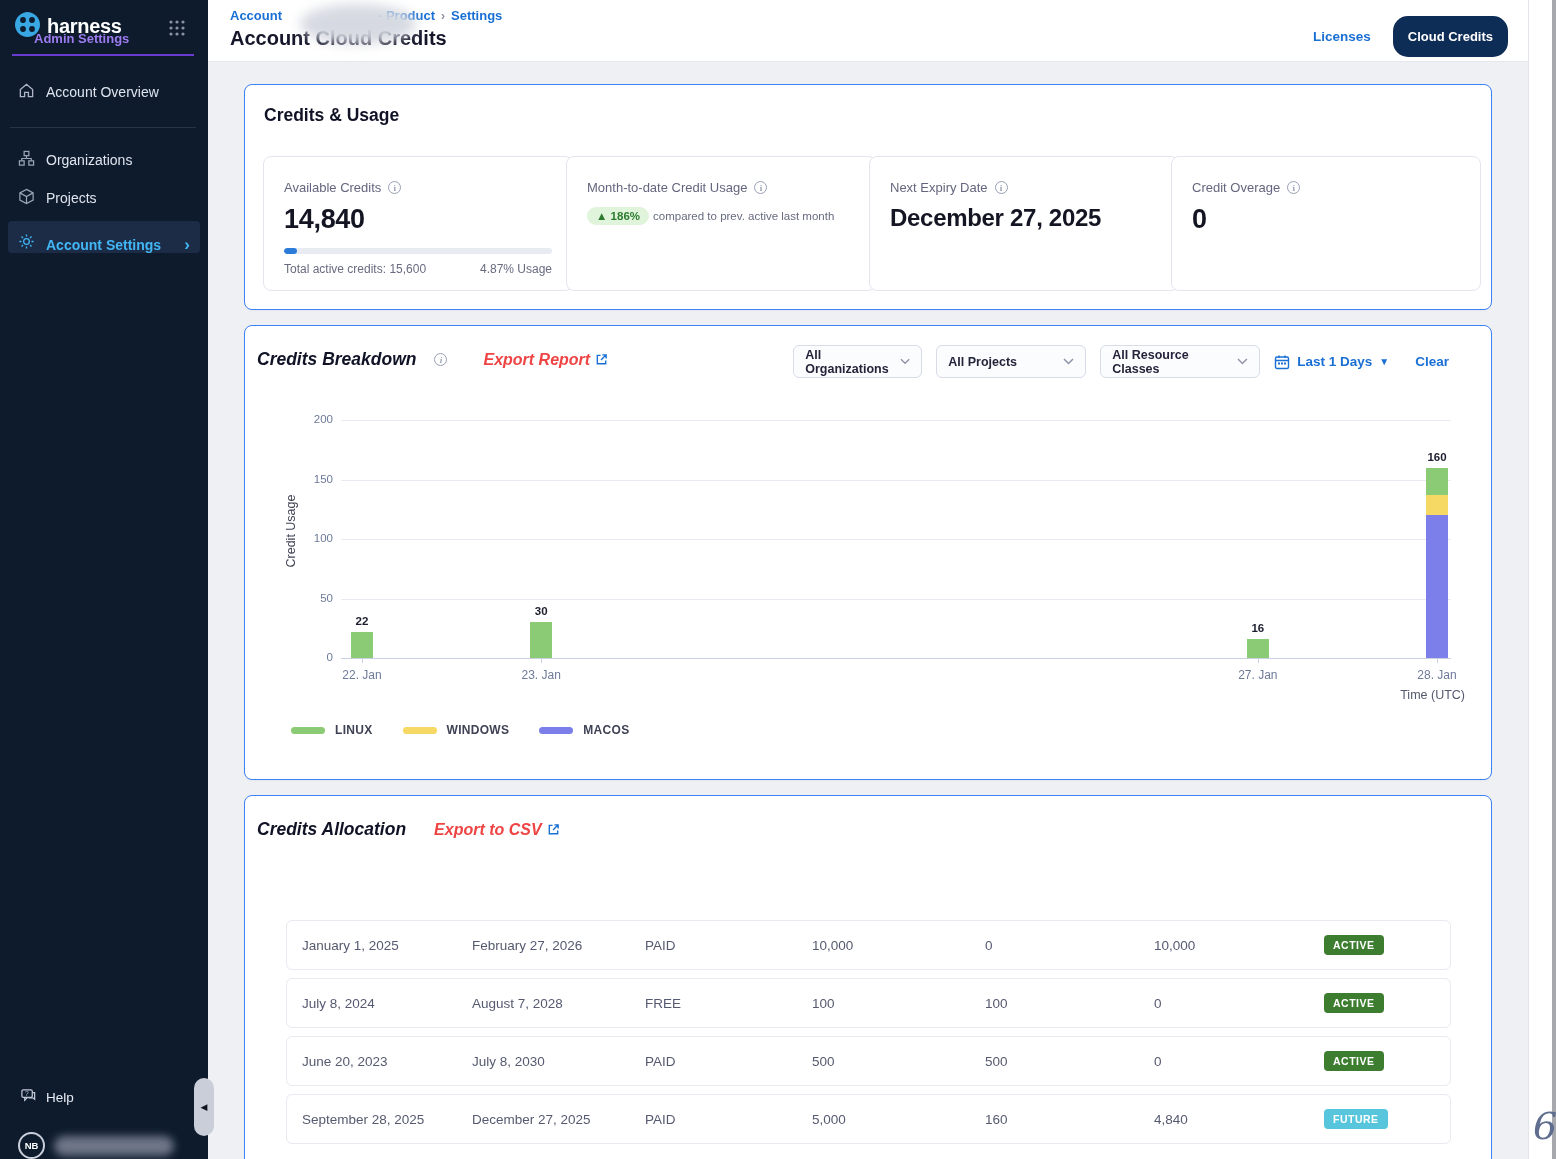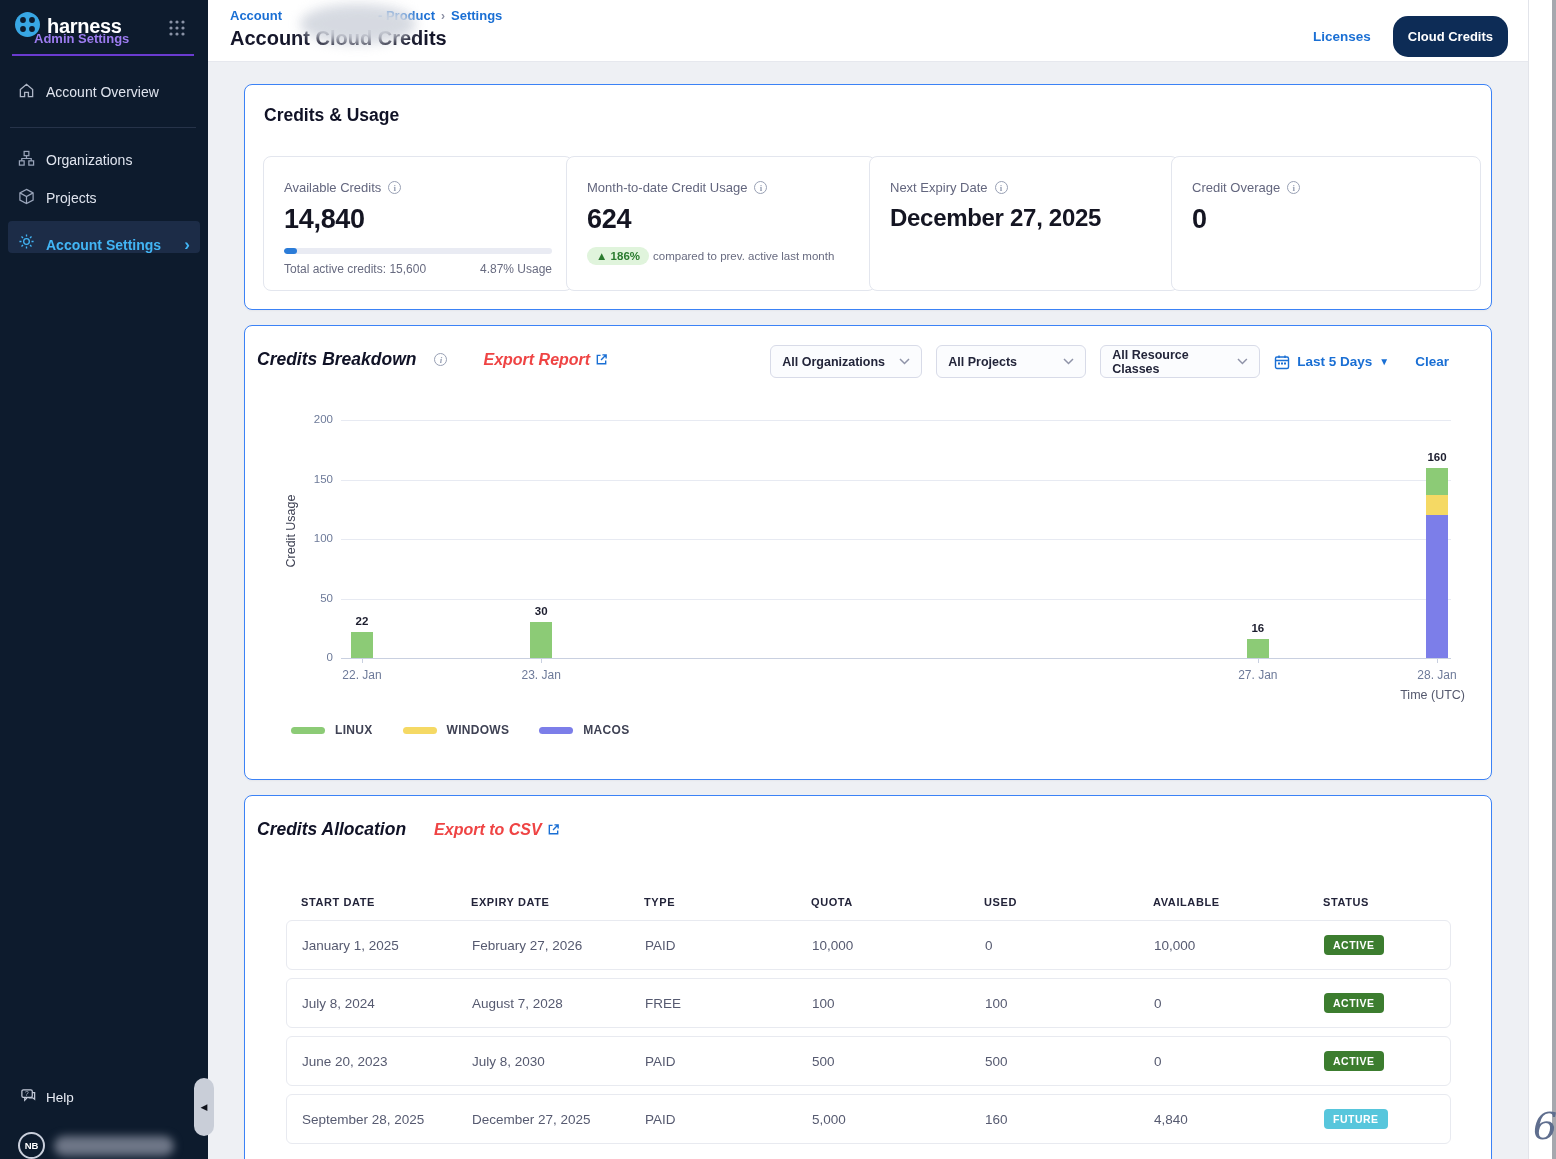--- a/index.html
+++ b/index.html
@@ -52,21 +52,21 @@
   .stat-footer { margin-top:8px; display:flex; justify-content:space-between; font-size:12px; color:#686b80; }
   .trend-row { margin-top:12px; display:flex; align-items:center; gap:4px; }
   .trend-badge { border-radius:10px; padding:3px 9px; font-size:11.5px; font-weight:700; }
   .trend-note { font-size:11.5px; color:#686b80; }
 
   
   .bd-head { position:absolute; left:12px; top:23px; display:flex; align-items:center; gap:18px;font-style:italic; }
   .export-link { display:inline-flex; align-items:center; gap:5px; color:#ef4444; font-size:16px; font-weight:700; cursor:pointer; }
   .filters { position:absolute; right:42px; top:19px; display:flex; align-items:center; gap:14px; }
   .sel { height:33px; background:#fbfcfe; border:1px solid #d8dbe8; border-radius:6px; display:flex; align-items:center; justify-content:space-between; padding:0 11px; font-size:12.5px; font-weight:700; color:#23253a; cursor:pointer; }
-  .sel-org{width:152px;} .sel-proj{width:150px;} .sel-res{width:160px;}
+  .sel-org{width:129px;} .sel-proj{width:150px;} .sel-res{width:160px;}
   .date-filter { display:flex; align-items:center; gap:7px; color:#1a6fd4; font-size:13.5px; font-weight:700; cursor:pointer; }
   .caret-down { font-size:10px; }
   .clear-link { color:#1a6fd4; font-size:13.5px; font-weight:700; cursor:pointer; margin-left:12px; }
 
   
   #chart-plot { position:absolute; left:96px; top:94px; width:1110px; height:238px; }
   .gridline { position:absolute; left:0; width:100%; height:1px; background:#e7eaf2; }
   .axisline { position:absolute; left:0; width:100%; height:1px; background:#c9d0e0; }
   .ytick { position:absolute; left:-46px; width:38px; text-align:right; font-size:11.5px; color:#6d7a99; }
   .bar { position:absolute; bottom:0; width:22px; cursor:pointer; }
@@ -213,21 +213,20 @@
         <span>Total active credits: 15,600</span>
         <span>4.87% Usage</span>
       </div>
     </div>
 
     <div class="stat-card" style="left:321px;">
       <div class="stat-label">
         <span>Month-to-date Credit Usage</span>
         <span class="info-i">i</span>
       </div>
-      <div class="stat-value">624</div>
       <div class="trend-row">
         <span class="trend-badge" id="trend-badge" style="background: rgb(224, 244, 220); color: rgb(42, 123, 46);"><span>▲</span> <span>186%</span></span>
         <span class="trend-note">compared to prev. active last month</span>
       </div>
     </div>
 
     <div class="stat-card" style="left:624px;">
       <div class="stat-label">
         <span>Next Expiry Date</span>
         <span class="info-i">i</span>
@@ -276,21 +275,21 @@
           </svg>
       </div>
       <div class="date-filter">
         <svg width="16" height="16" viewBox="0 0 16 16" fill="none" stroke="#1a6fd4" stroke-width="1.4">
           <rect x="1.5" y="3" width="13" height="11.5" rx="1.5"></rect>
           <path d="M1.5 6.5 H14.5 M5 1.5 V4 M11 1.5 V4"></path>
           <rect x="4" y="8.5" width="2" height="2" fill="#1a6fd4" stroke="none"></rect>
           <rect x="7" y="8.5" width="2" height="2" fill="#1a6fd4" stroke="none"></rect>
           <rect x="10" y="8.5" width="2" height="2" fill="#1a6fd4" stroke="none"></rect>
         </svg>
-        <span>Last 5 Days</span>
+        <span>Last 1 Days</span>
         <span class="caret-down">▼</span>
       </div>
       <span class="clear-link">Clear</span>
     </div>
 
     <div class="y-axis-title" style="left:46px;">Credit Usage</div>
     <div id="chart-plot">
         <div class="axisline" style="top: 238px;"></div>
         <div class="ytick" style="top: 231px;">0</div>
         <div class="gridline" style="top: 178.5px;"></div>
@@ -348,29 +347,20 @@
   <div class="card" style="top:795px; height:420px;">
     <div class="bd-head">
       <span style="font-size:17.5px; font-weight:700; color:#101226;">Credits Allocation</span>
       <span class="export-link" style="margin-left:10px;">
         <span>Export to CSV</span>
         <svg width="13" height="13" viewBox="0 0 14 14" fill="none" stroke="#1a6fd4" stroke-width="1.5">
           <path d="M6 2.5 H2.5 V11.5 H11.5 V8 M8 2 H12 V6 M12 2 L6.5 7.5"></path>
         </svg>
       </span>
     </div>
-    <div class="thead tgrid" id="alloc-head">
-        <div>START DATE</div>
-        <div>EXPIRY DATE</div>
-        <div>TYPE</div>
-        <div>QUOTA</div>
-        <div>USED</div>
-        <div>AVAILABLE</div>
-        <div>STATUS</div>
-      </div>
     <div id="alloc-body">
         <div class="trow tgrid">
           <div>January 1, 2025</div>
           <div>February 27, 2026</div>
           <div>PAID</div>
           <div>10,000</div>
           <div>0</div>
           <div>10,000</div>
           <div><span class="status-badge" style="background: rgb(60, 125, 47);">ACTIVE</span></div>
         </div>

